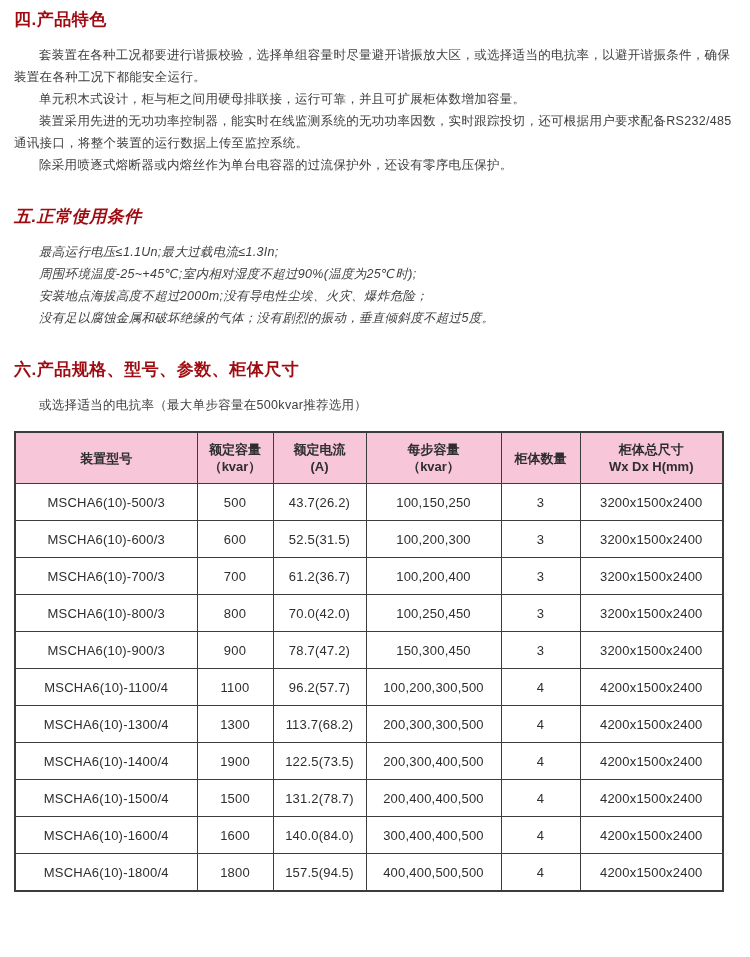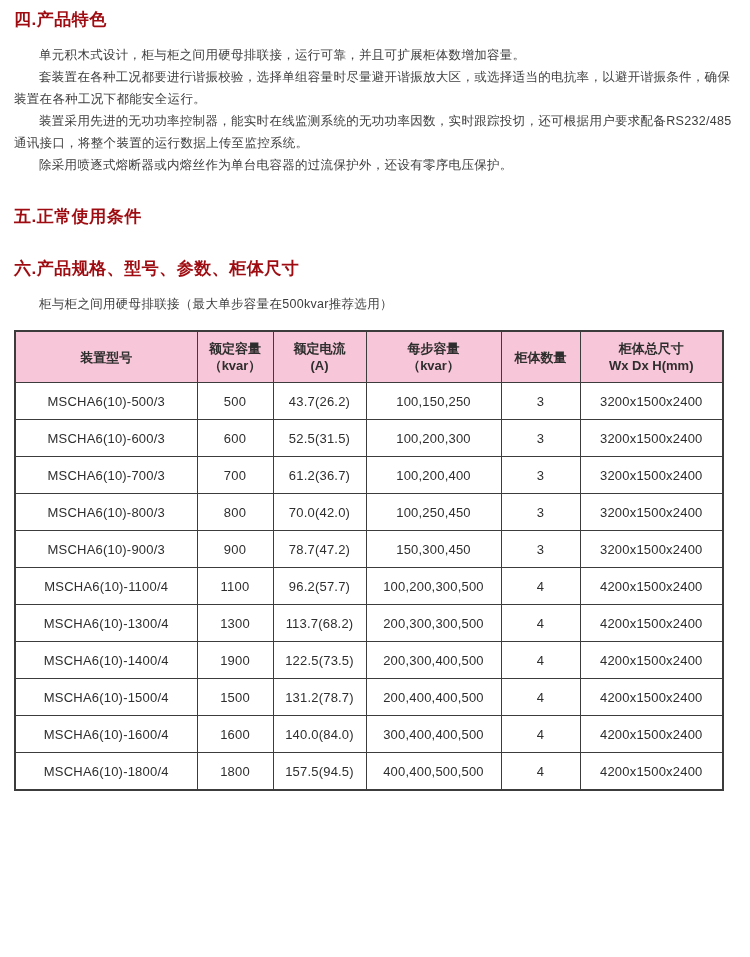--- a/index.html
+++ b/index.html
@@ -30,21 +30,21 @@
   .sec-body{margin:0;}
   .para{
     margin:0;
     font-size:12.5px;
     line-height:22px;
     text-indent:2em;
     color:var(--body-text);
     letter-spacing:0.3px;
   }
   .sec-features{margin-bottom:29px;}
-  .sec-conditions{margin-bottom:29px;}
+  .sec-conditions{margin-bottom:29px;font-style:italic;}
   .sec-specs .para{margin-top:2px;}
   .spec-table{
     margin-top:15px;
     width:708px;
     border-collapse:collapse;
     table-layout:fixed;
     border:2px solid var(--table-border);
   }
   .spec-table th,.spec-table td{
     border:1px solid var(--table-border);
@@ -77,35 +77,41 @@
   col.c-size{width:143px;}
 </style>
 </head>
 <body>
 
 <div class="page">
 
   <section class="sec sec-features">
     <h2 class="sec-title">四.产品特色</h2>
     <div class="sec-body">
+        <p class="para">套装置在各种工况都要进行谐振校验，选择单组容量时尽量避开谐振放大区，或选择适当的电抗率，以避开谐振条件，确保装置在各种工况下都能安全运行。</p>
         <p class="para">单元积木式设计，柜与柜之间用硬母排联接，运行可靠，并且可扩展柜体数增加容量。</p>
-        <p class="para">套装置在各种工况都要进行谐振校验，选择单组容量时尽量避开谐振放大区，或选择适当的电抗率，以避开谐振条件，确保装置在各种工况下都能安全运行。</p>
         <p class="para">装置采用先进的无功功率控制器，能实时在线监测系统的无功功率因数，实时跟踪投切，还可根据用户要求配备RS232/485通讯接口，将整个装置的运行数据上传至监控系统。</p>
         <p class="para">除采用喷逐式熔断器或内熔丝作为单台电容器的过流保护外，还设有零序电压保护。</p>
       </div>
   </section>
 
   <section class="sec sec-conditions">
     <h2 class="sec-title">五.正常使用条件</h2>
+    <div class="sec-body">
+        <p class="para">最高运行电压≤1.1Un;最大过载电流≤1.3In;</p>
+        <p class="para">周围环境温度-25~+45℃;室内相对湿度不超过90%(温度为25℃时);</p>
+        <p class="para">安装地点海拔高度不超过2000m;没有导电性尘埃、火灾、爆炸危险；</p>
+        <p class="para">没有足以腐蚀金属和破坏绝缘的气体；没有剧烈的振动，垂直倾斜度不超过5度。</p>
+      </div>
   </section>
 
   <section class="sec sec-specs">
     <h2 class="sec-title">六.产品规格、型号、参数、柜体尺寸</h2>
     <div class="sec-body">
-        <p class="para">柜与柜之间用硬母排联接（最大单步容量在500kvar推荐选用）</p>
+        <p class="para">或选择适当的电抗率（最大单步容量在500kvar推荐选用）</p>
       </div>
   </section>
 
   <table class="spec-table">
     <colgroup>
       <col class="c-model">
       <col class="c-capacity">
       <col class="c-current">
       <col class="c-step">
       <col class="c-count">

